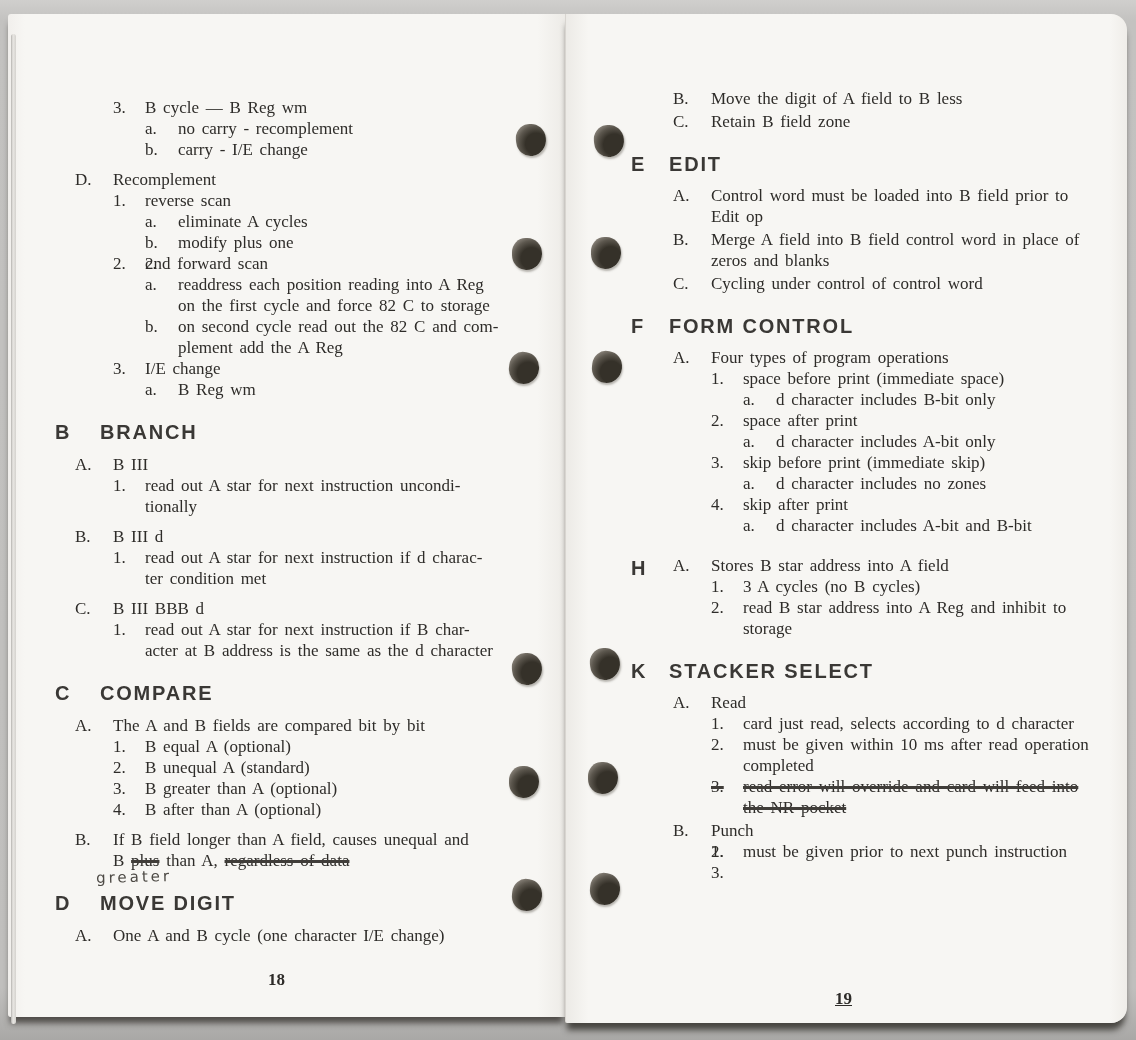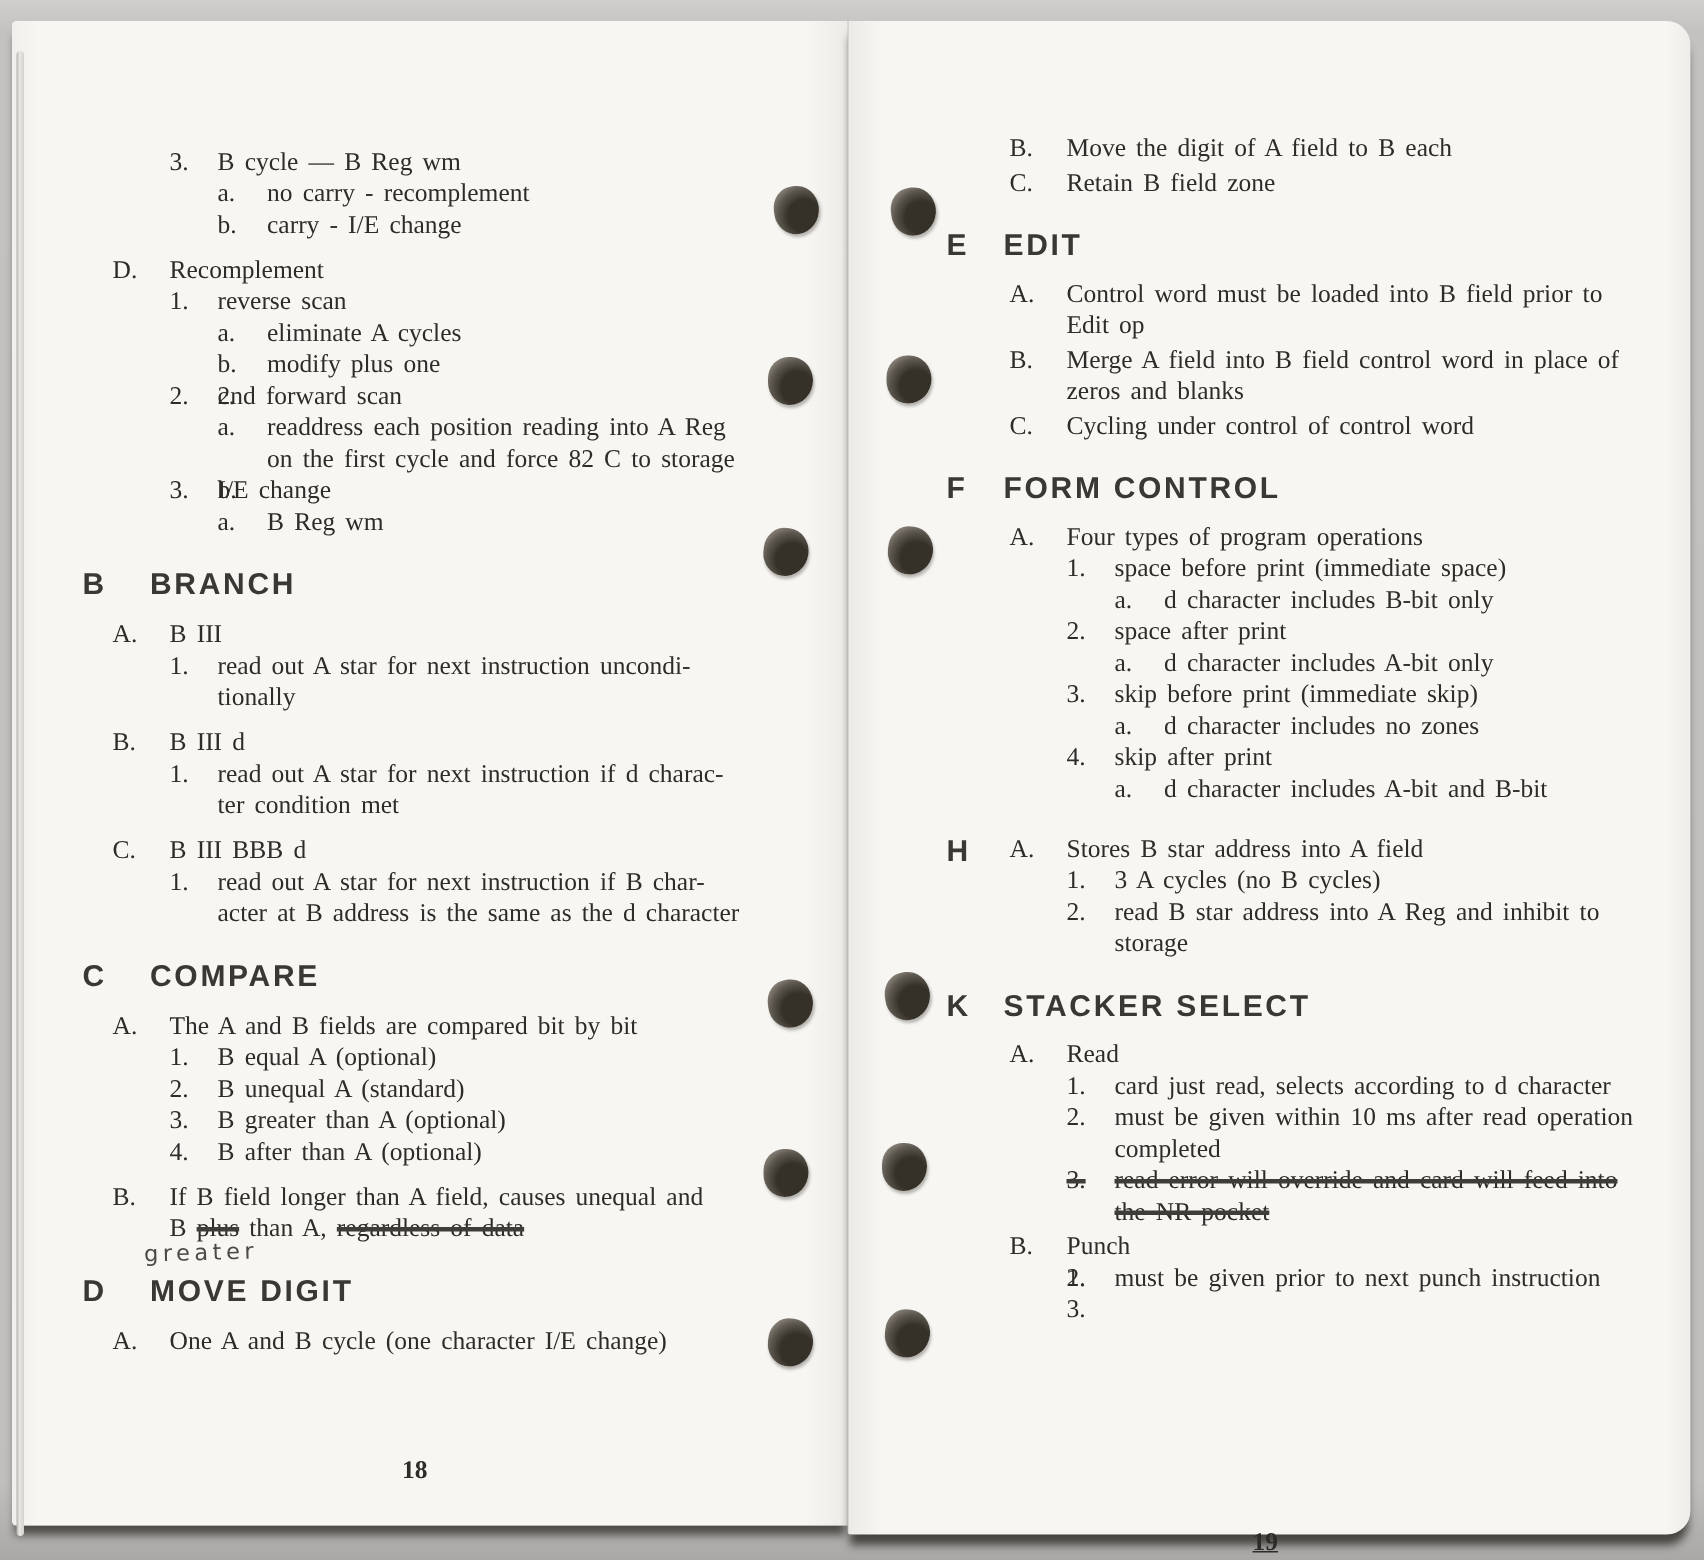--- a/index.html
+++ b/index.html
@@ -82,21 +82,21 @@
     white-space:pre;
   }
   .pg-left .annotation{left:88px;top:38px;}
 
   .page-number{
     position:absolute;width:100%;text-align:center;
     font-size:17px;font-weight:bold;color:#2e2c29;
     font-family:"Liberation Serif", serif;
   }
   .pg-left .page-number{top:956px;left:-10px;}
-  .pg-right .page-number{top:1004px;left:-3px;text-decoration:underline;}
+  .pg-right .page-number{top:975px;left:-3px;text-decoration:underline;}
 
   .hole{
     position:absolute;width:30px;height:32px;
     border-radius:48% 52% 55% 50%;
     background:radial-gradient(circle at 66% 64%, #353129 0 38%, #5c574e 62%, #8b857c 82%, #b3ada4 100%);
     box-shadow:1px 2px 2px rgba(120,115,108,.5);
   }
 </style>
 </head>
 <body>
@@ -110,21 +110,22 @@
         <div class="item lv3"><span class="lbl">a.</span><span>no carry - recomplement</span></div>
         <div class="item lv3"><span class="lbl">b.</span><span>carry - I/E change</span></div>
         <div class="item lv1"><span class="lbl">D.</span><span>Recomplement</span></div>
         <div class="item lv2"><span class="lbl">1.</span><span>reverse scan</span></div>
         <div class="item lv3"><span class="lbl">a.</span><span>eliminate A cycles</span></div>
         <div class="item lv3"><span class="lbl">b.</span><span>modify plus one</span></div>
         <div class="item lv3"><span class="lbl">c.</span></div>
         <div class="item lv2"><span class="lbl">2.</span><span>2nd forward scan</span></div>
         <div class="item lv3"><span class="lbl">a.</span><span>readdress each position reading into A Reg
 on the first cycle and force 82 C to storage</span></div>
-        <div class="item lv3"><span class="lbl">b.</span></div>
+        <div class="item lv3"><span class="lbl">b.</span><span>on second cycle read out the 82 C and com-
+plement add the A Reg</span></div>
         <div class="item lv2"><span class="lbl">3.</span><span>I/E change</span></div>
         <div class="item lv3"><span class="lbl">a.</span><span>B Reg wm</span></div>
         <div class="heading"><span class="h-letter">B</span><span>BRANCH</span></div>
         <div class="item lv1"><span class="lbl">A.</span><span>B III</span></div>
         <div class="item lv2"><span class="lbl">1.</span><span>read out A star for next instruction uncondi-
 tionally</span></div>
         <div class="item lv1"><span class="lbl">B.</span><span>B III d</span></div>
         <div class="item lv2"><span class="lbl">1.</span><span>read out A star for next instruction if d charac-
 ter condition met</span></div>
         <div class="item lv1"><span class="lbl">C.</span><span>B III BBB d</span></div>
@@ -139,21 +140,21 @@
         <div class="item lv1"><span class="lbl">B.</span><span><span>If B field longer than A field, causes unequal and
 B </span><span class="strike">plus</span><span> than A, </span><span class="strike">regardless of data</span></span><span class="annotation">greater</span></div>
         <div class="heading"><span class="h-letter">D</span><span>MOVE DIGIT</span></div>
         <div class="item lv1"><span class="lbl">A.</span><span>One A and B cycle (one character I/E change)</span></div>
       </div>
     <div class="page-number">18</div>
   </div>
 
   <div class="page pg-right">
     <div class="content">
-        <div class="item lv1"><span class="lbl">B.</span><span>Move the digit of A field to B each</span></div>
+        <div class="item lv1"><span class="lbl">B.</span><span>Move the digit of A field to B less</span></div>
         <div class="item lv1"><span class="lbl">C.</span><span>Retain B field zone</span></div>
         <div class="heading"><span class="h-letter">E</span><span>EDIT</span></div>
         <div class="item lv1"><span class="lbl">A.</span><span>Control word must be loaded into B field prior to
 Edit op</span></div>
         <div class="item lv1"><span class="lbl">B.</span><span>Merge A field into B field control word in place of
 zeros and blanks</span></div>
         <div class="item lv1"><span class="lbl">C.</span><span>Cycling under control of control word</span></div>
         <div class="heading"><span class="h-letter">F</span><span>FORM CONTROL</span></div>
         <div class="item lv1"><span class="lbl">A.</span><span>Four types of program operations</span></div>
         <div class="item lv2"><span class="lbl">1.</span><span>space before print (immediate space)</span></div>

